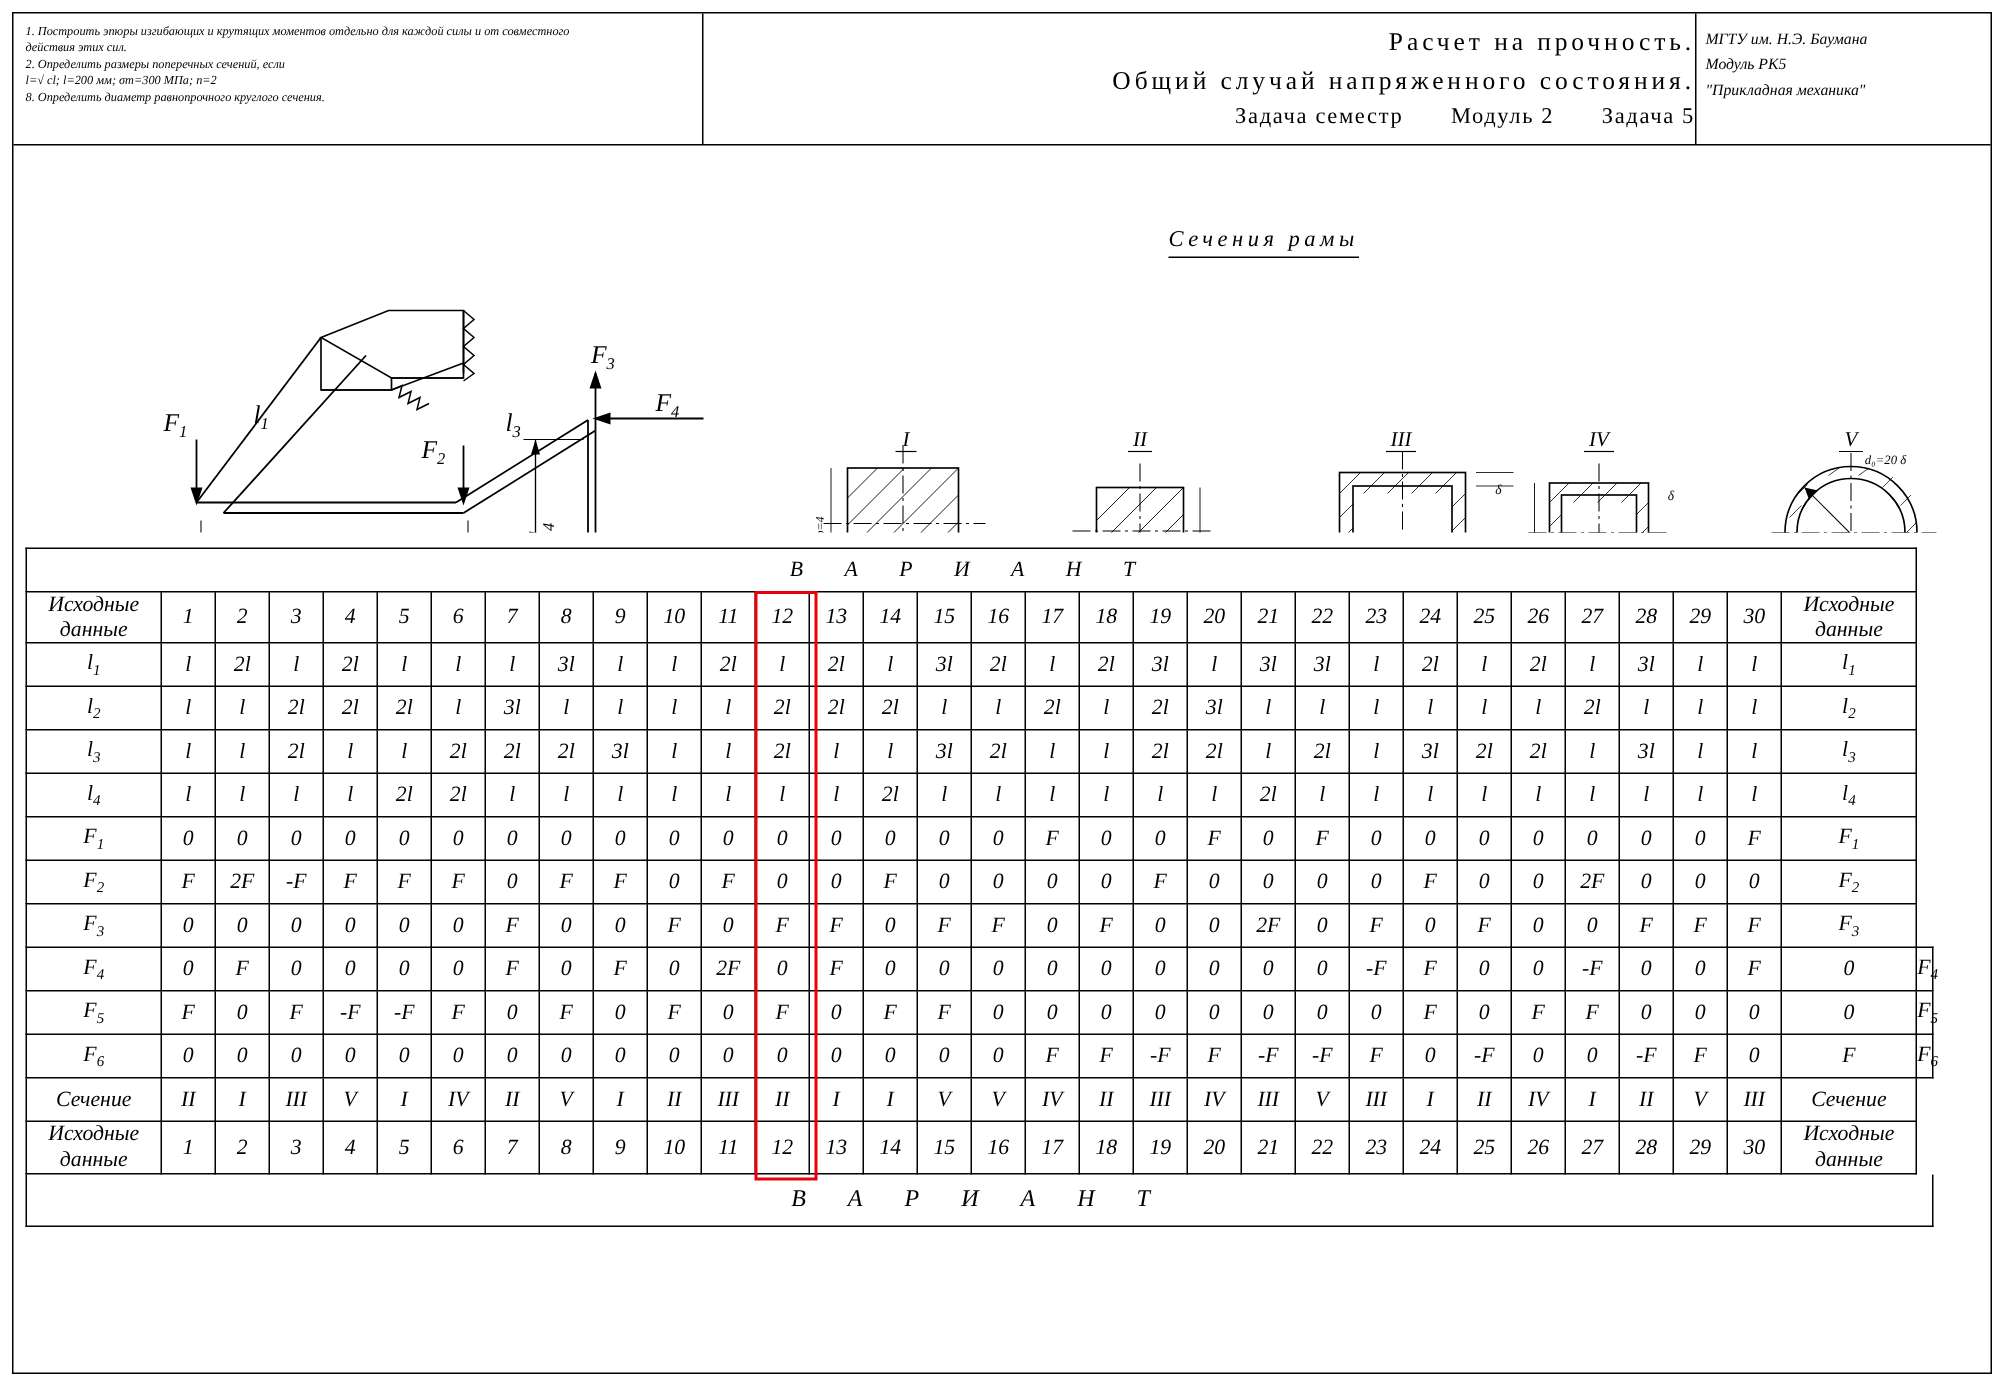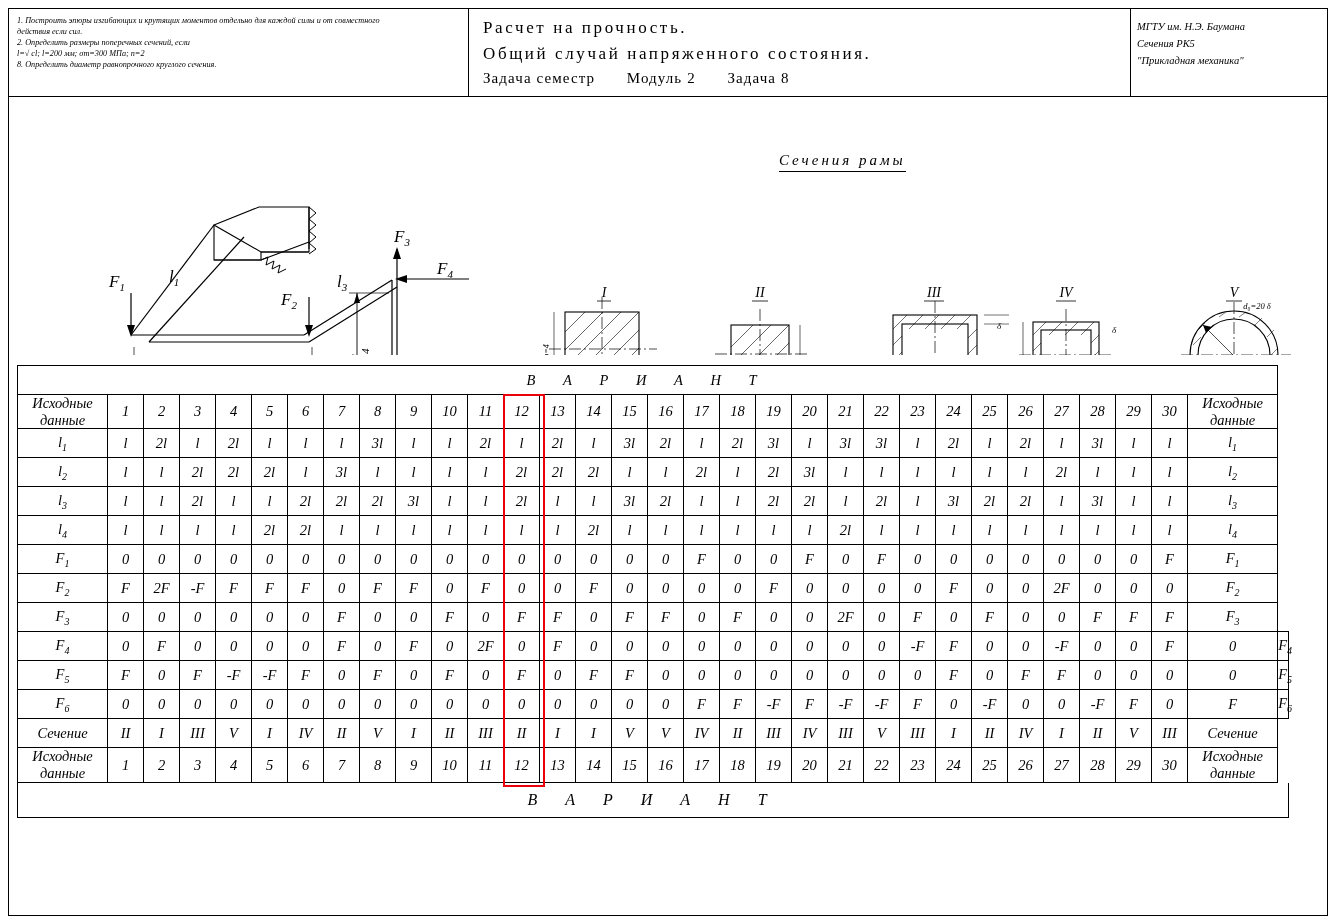--- a/index.html
+++ b/index.html
@@ -37,20 +37,21 @@
     font-style:italic;
     font-size:8.2px;
     line-height:1.35;
   }
   .hdr-left div{white-space:nowrap;}
   .hdr-center{
     flex:1;
     box-sizing:border-box;
     padding:9px 0 0 14px;
     border-right:1.5px solid #000;
+    text-align:right;
   }
   .hdr-center .line1,.hdr-center .line2{
     font-size:17px;
     letter-spacing:2.6px;
     margin-bottom:6px;
     white-space:nowrap;
   }
   .hdr-center .line3{
     font-size:15px;
     letter-spacing:1.1px;
@@ -125,39 +126,39 @@
 </style>
 </head>
 <body>
 
 <div class="sheet">
   <div class="frame">
 
     <div class="header">
       <div class="hdr-left">
         <div>1. Построить эпюры изгибающих и крутящих моментов отдельно для каждой силы и от совместного</div>
-        <div>действия если сил.</div>
+        <div>действия этих сил.</div>
         <div>2. Определить размеры поперечных сечений, если</div>
         <div>l=√ сl; l=200 мм;  σт=300 МПа;  n=2</div>
         <div>8. Определить диаметр равнопрочного круглого сечения.</div>
       </div>
       <div class="hdr-center">
         <div class="line1">Расчет на прочность.</div>
         <div class="line2">Общий случай напряженного состояния.</div>
         <div class="line3">
           <span>Задача семестр</span>
           <span class="sp"></span>
           <span>Модуль 2</span>
           <span class="sp"></span>
-          <span>Задача 8</span>
+          <span>Задача 5</span>
         </div>
       </div>
       <div class="hdr-right">
         <div>МГТУ им. Н.Э. Баумана</div>
-        <div>Сечения РК5</div>
+        <div>Модуль РК5</div>
         <div>"Прикладная механика"</div>
       </div>
     </div>
 
     <div class="draw">
       <svg width="1320" height="258">
         <g stroke="#000" fill="none" stroke-width="1.2">
 
           <path d="M205,128 L250,110 L300,110 L300,155 L252,155 Z" stroke-width="1.1"></path>
           <path d="M205,128 L205,163 L252,163 L252,155" stroke-width="1.1"></path>

